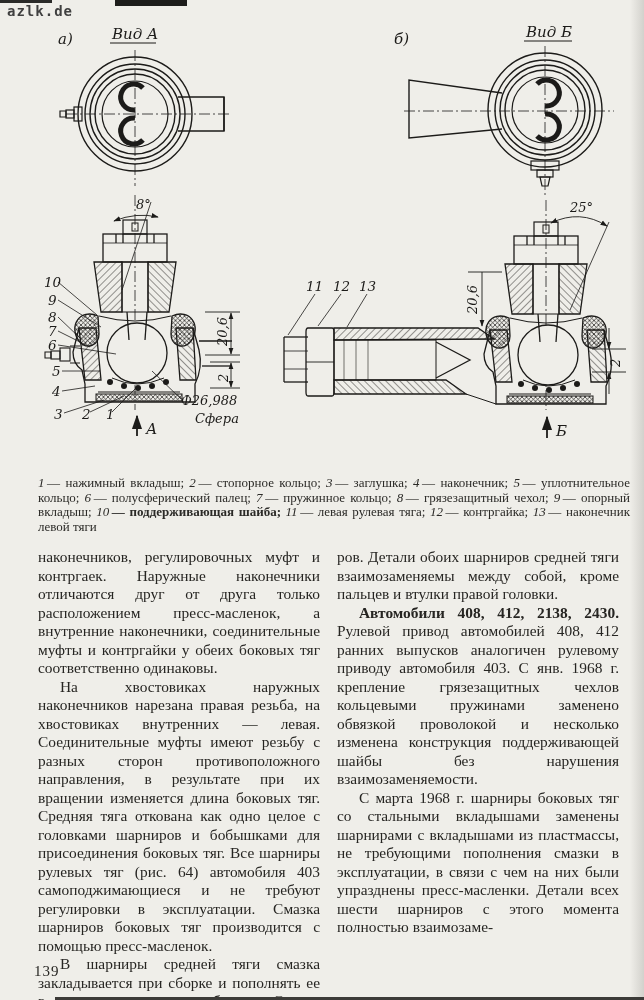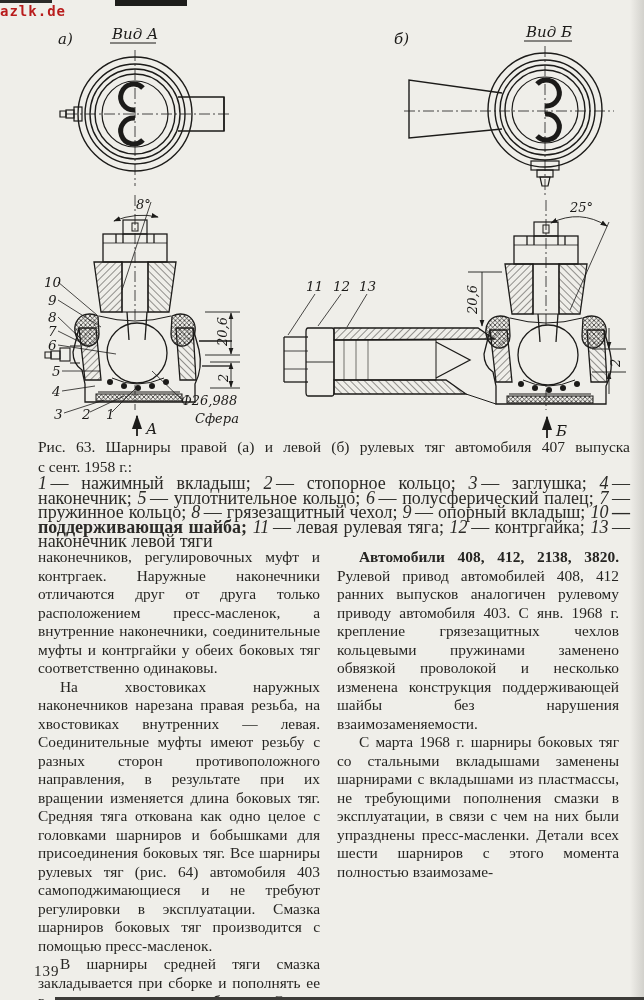--- a/index.html
+++ b/index.html
@@ -2,40 +2,40 @@
 <html><head>
 <meta charset="utf-8">
 <style>
   html,body{margin:0;padding:0;background:#888;}
   .page{
     position:relative;width:644px;height:1000px;margin:0 auto;
     background:#efeee9;overflow:hidden;
     font-family:"Liberation Serif", serif;color:#262522;
   }
   .watermark{
-    position:absolute;left:0;top:3px;
+    position:absolute;left:7px;top:3px;
     font-family:"DejaVu Sans Mono", monospace;
-    font-size:14px;font-weight:bold;letter-spacing:1px;color:#b91c1c;
+    font-size:14px;font-weight:bold;letter-spacing:1px;color:#404040;
   }
   .scan-strip-top1{position:absolute;left:0;top:0;width:52px;height:3px;background:#2a2a28;}
   .scan-strip-top2{position:absolute;left:115px;top:0;width:72px;height:6px;background:#1d1d1b;}
   .scan-strip-bottom{position:absolute;left:55px;right:0;bottom:0;height:3px;background:#3c3b38;}
   .gutter-band{
     position:absolute;top:0;right:0;width:14px;height:100%;
     background:linear-gradient(to right, rgba(60,58,52,0), rgba(60,58,52,0.16));
   }
   .figure-svg{position:absolute;left:0;top:10px;}
   .caption{
     position:absolute;left:38px;top:437px;width:592px;
     font-size:15.5px;line-height:20px;
   }
   .caption .l1{text-align:justify;text-align-last:justify;}
   .legend{
     position:absolute;left:38px;top:476px;width:592px;
-    font-size:18px;line-height:14.5px;text-align:justify;color:#2b2a27;
+    font-size:13px;line-height:14.5px;text-align:justify;color:#2b2a27;
   }
   .legend i{font-style:italic;}
   .col{
     position:absolute;top:548px;width:282px;
     font-size:15.4px;line-height:18.5px;text-align:justify;
   }
   .col-left{left:38px;}
   .col-right{left:337px;}
   .col p{margin:0;}
   .col p.indent{text-indent:22px;}
@@ -291,34 +291,31 @@
       <line x1="592" y1="362" x2="626" y2="362"></line>
       <line x1="609" y1="318" x2="609" y2="338" marker-end="url(#arr)"></line>
       <line x1="609" y1="384" x2="609" y2="363" marker-end="url(#arr)"></line>
     </g>
     <text class="lbl-sm" transform="rotate(-90 616 351)" x="610" y="355">2</text>
 
     <line x1="547" y1="428" x2="547" y2="407" stroke="#1c1b19" stroke-width="1.8" marker-end="url(#arr)"></line>
     <text class="lbl" x="556" y="426">Б</text>
   </svg>
 
-  <div class="caption">
-    <div class="l1">Рис. 63. Шарниры правой (а) и левой (б) рулевых тяг автомобиля 407 выпуска</div>
-    <div>с сент. 1958 г.:</div>
-  </div>
 
   <div class="legend" id="legend"><span><i>1</i><span> — нажимный вкладыш; </span></span><span><i>2</i><span> — стопорное кольцо; </span></span><span><i>3</i><span> — заглушка; </span></span><span><i>4</i><span> — наконечник; </span></span><span><i>5</i><span> — уплотнительное кольцо; </span></span><span><i>6</i><span> — полусферический палец; </span></span><span><i>7</i><span> — пружинное кольцо; </span></span><span><i>8</i><span> — грязезащитный чехол; </span></span><span><i>9</i><span> — опорный вкладыш; </span></span><span><i>10</i><b> — поддерживающая шайба; </b></span><span><i>11</i><span> — левая рулевая тяга; </span></span><span><i>12</i><span> — контргайка; </span></span><span><i>13</i><span> — наконечник левой тяги</span></span></div>
 
   <div class="col col-left" id="col-left">
       <p>наконечников, регулировочных муфт и контргаек. Наружные наконечники отличаются друг от друга только расположением пресс-масленок, а внутренние наконечники, соединительные муфты и контргайки у обеих боковых тяг соответственно одинаковы.</p>
       <p class="indent">На хвостовиках наружных наконечников нарезана правая резьба, на хвостовиках внутренних — левая. Соединительные муфты имеют резьбу с разных сторон противоположного направления, в результате при их вращении изменяется длина боковых тяг. Средняя тяга откована как одно целое с головками шарниров и бобышками для присоединения боковых тяг. Все шарниры рулевых тяг (рис. 64) автомобиля 403 самоподжимающиеся и не требуют регулировки в эксплуатации. Смазка шарниров боковых тяг производится с помощью пресс-масленок.</p>
       <p class="indent">В шарниры средней тяги смазка закладывается при сборке и пополнять ее в эксплуатации не требуется. Смазка заменяется только при ремонте шарни-</p>
     </div>
   <div class="col col-right" id="col-right">
-      <p class="indent"><b>Автомобили 408, 412, 2138, 3820.</b> Рулевой привод автомобилей 408, 412 ранних выпусков аналогичен рулевому приводу автомобиля 403. С янв. 1968 г. крепление грязезащитных чехлов кольцевыми пружинами заменено обвязкой проволокой и несколько изменена конструкция поддерживающей шайбы без нарушения взаимозаменяемости.</p>
+      <p>ров. Детали обоих шарниров средней тяги взаимозаменяемы между собой, кроме пальцев и втулки правой головки.</p>
+      <p class="indent"><b>Автомобили 408, 412, 2138, 2430.</b> Рулевой привод автомобилей 408, 412 ранних выпусков аналогичен рулевому приводу автомобиля 403. С янв. 1968 г. крепление грязезащитных чехлов кольцевыми пружинами заменено обвязкой проволокой и несколько изменена конструкция поддерживающей шайбы без нарушения взаимозаменяемости.</p>
       <p class="indent">С марта 1968 г. шарниры боковых тяг со стальными вкладышами заменены шарнирами с вкладышами из пластмассы, не требующими пополнения смазки в эксплуатации, в связи с чем на них были упразднены пресс-масленки. Детали всех шести шарниров с этого момента полностью взаимозаме-</p>
     </div>
 
   <div class="page-number">139</div>
 
   <div class="gutter-band"></div>
   <div class="scan-strip-bottom"></div>
 </div>
 
 </body></html>

